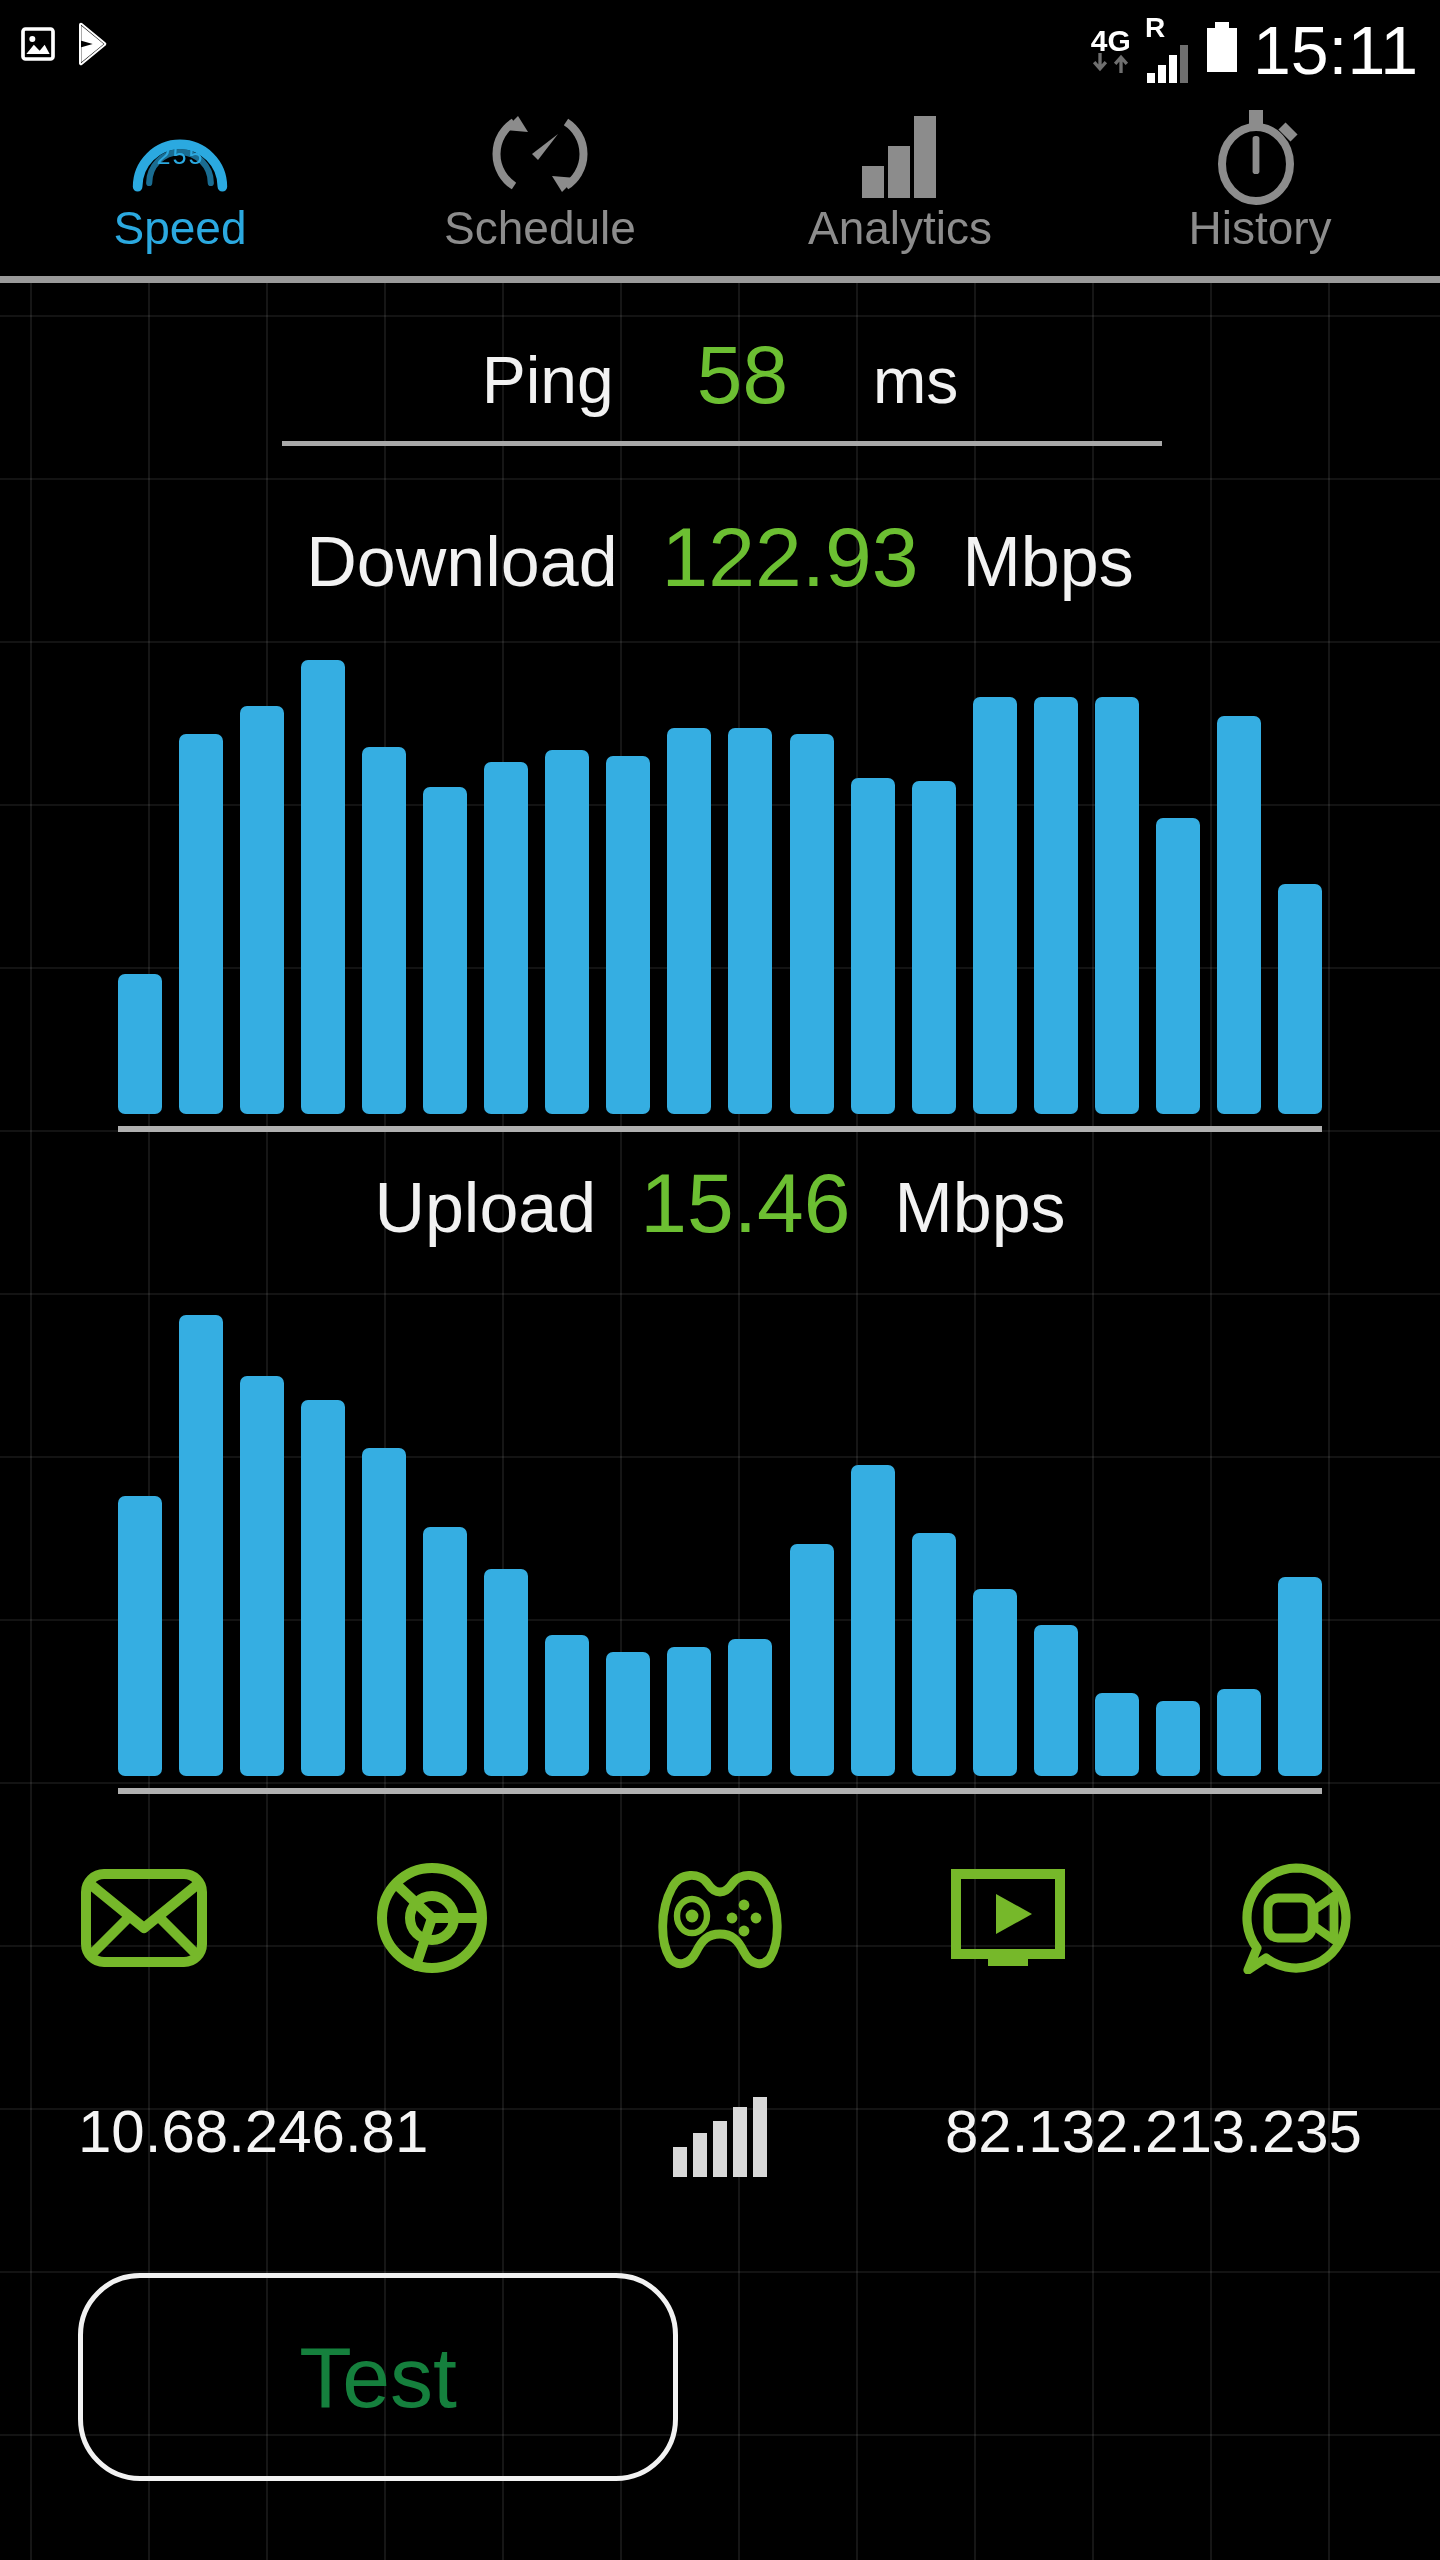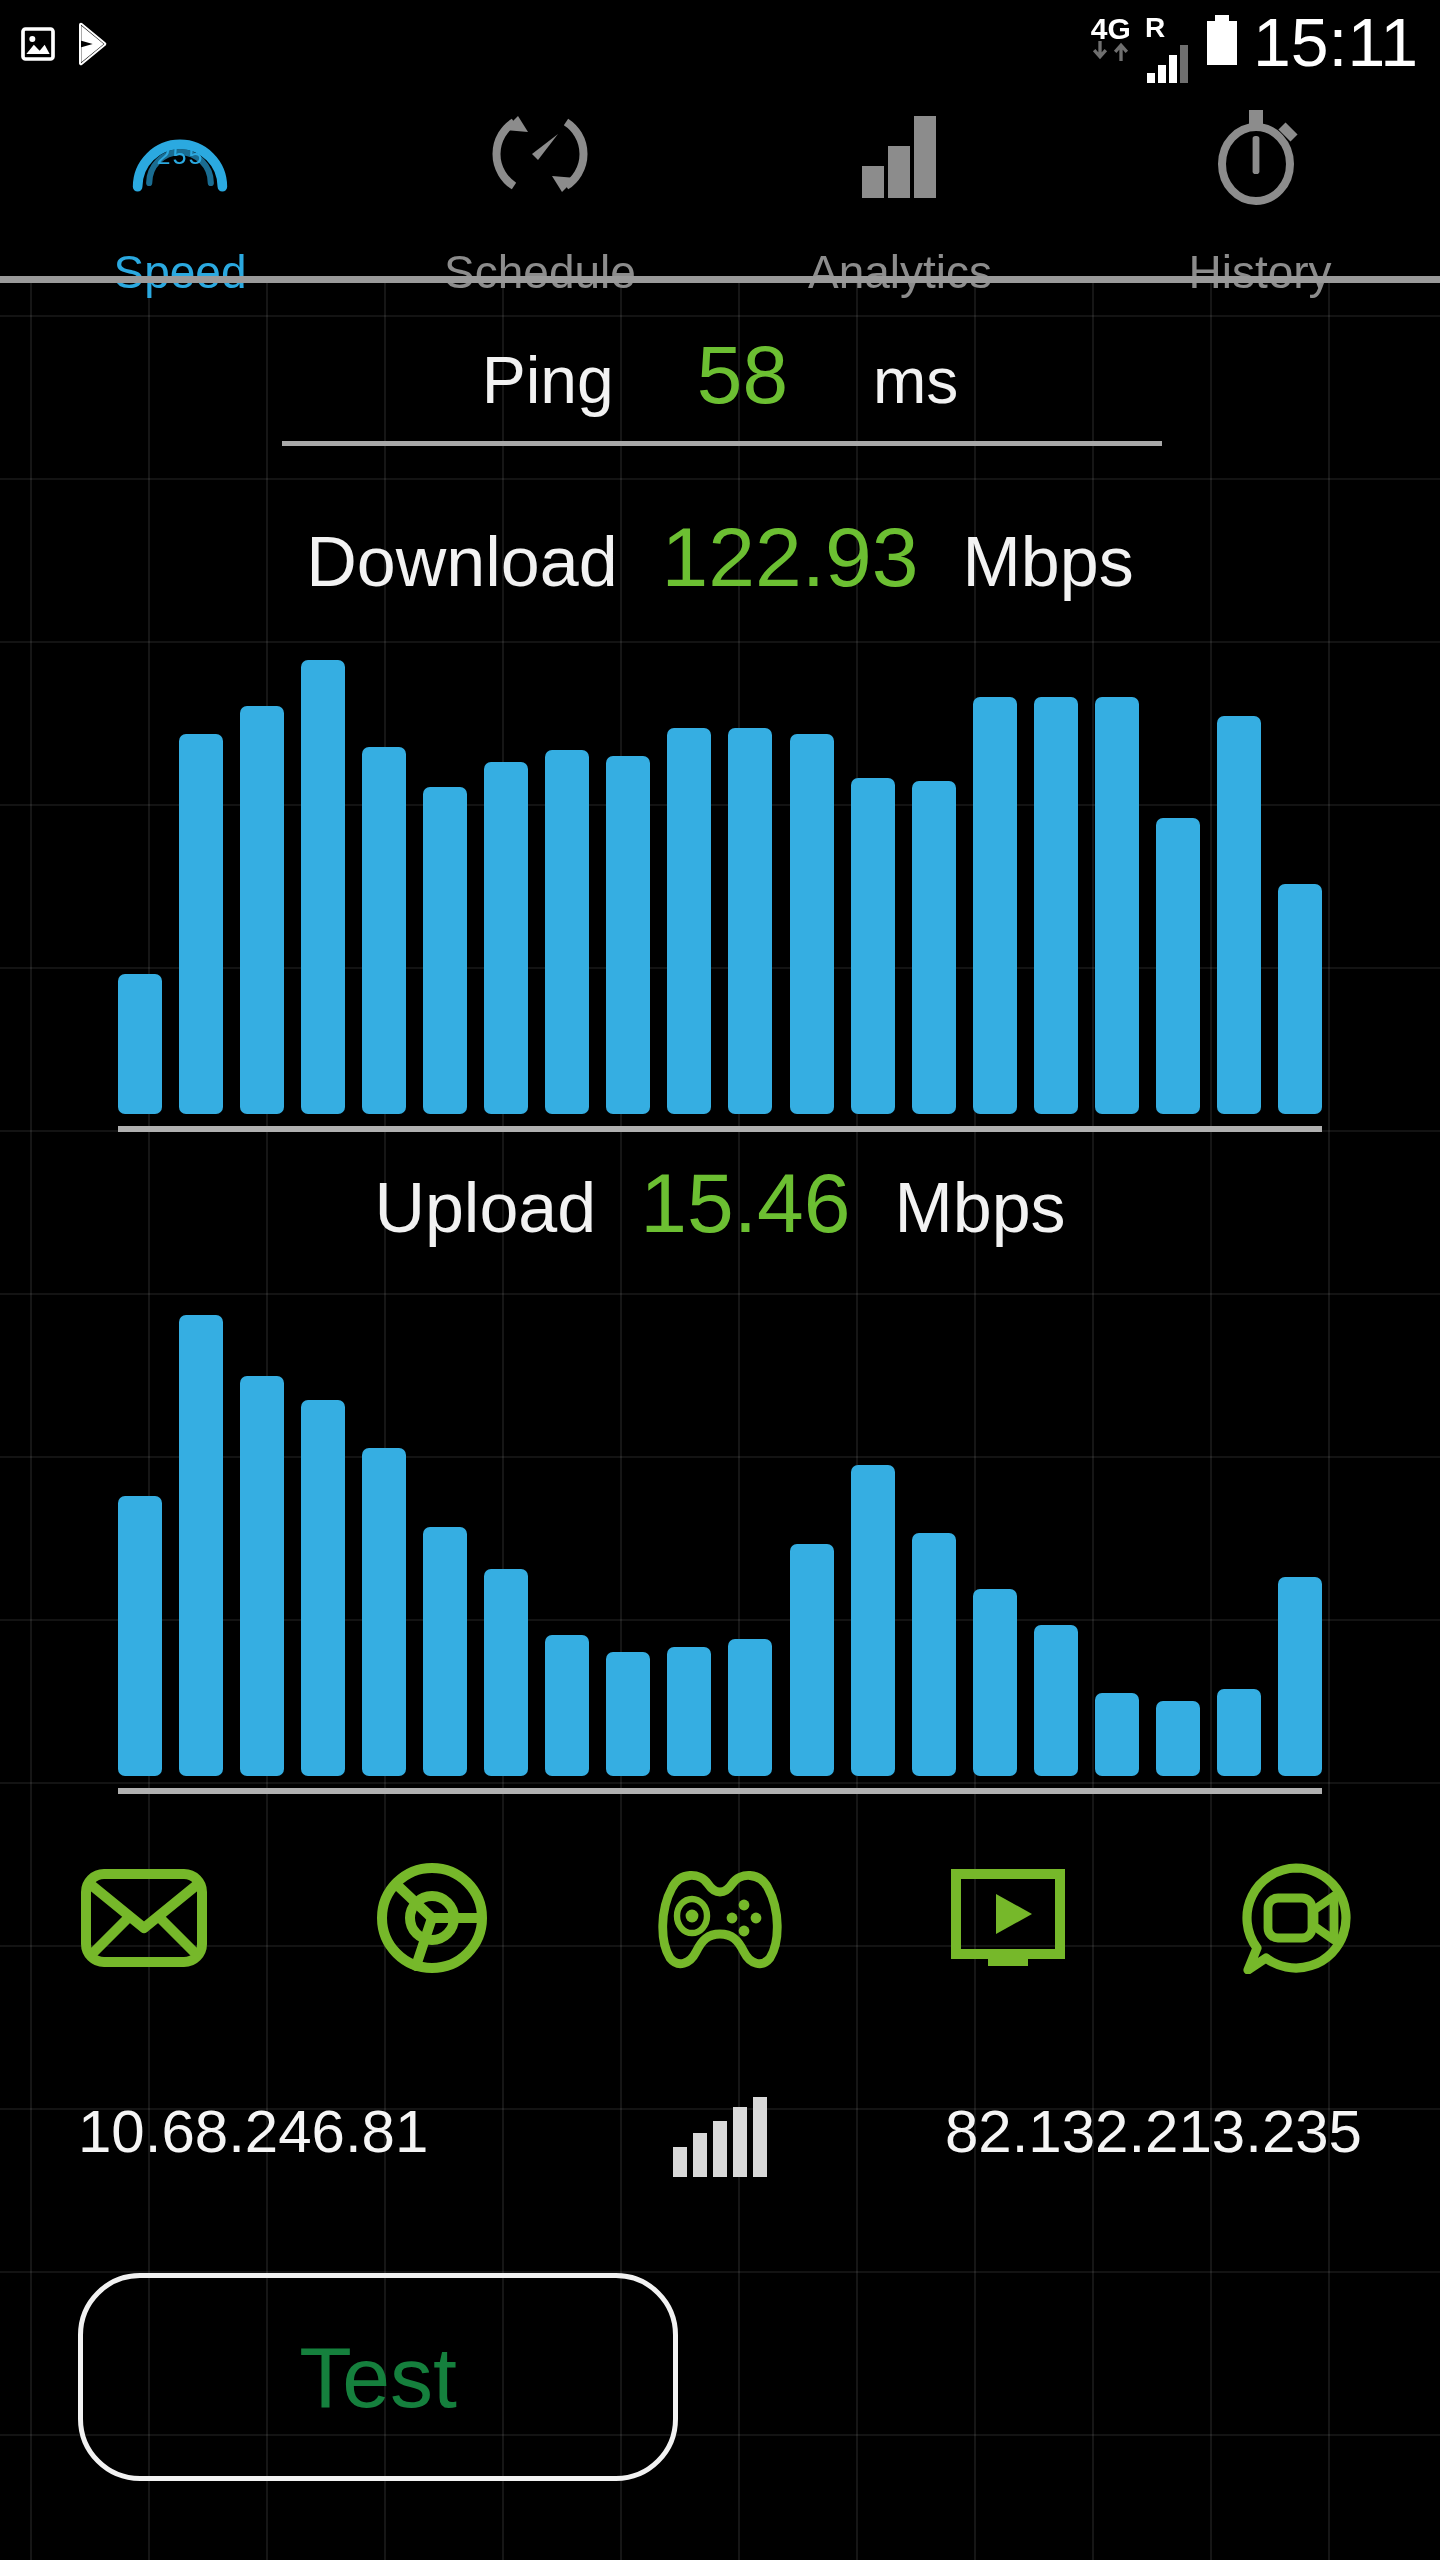--- a/index.html
+++ b/index.html
@@ -10,35 +10,35 @@
     font-family:"Liberation Sans", sans-serif;
     color:#fff; overflow:hidden; position:relative;
   }
 
   
   #statusbar {
     position:absolute; left:0; top:0; width:1440px; height:88px;
     background:#000; display:flex; align-items:center; z-index:30;
   }
   #statusbar .left { display:flex; align-items:center; gap:18px; padding-left:18px; }
-  #statusbar .right { margin-left:auto; display:flex; align-items:flex-start; gap:14px; padding-right:22px;margin-top:12px; }
+  #statusbar .right { margin-left:auto; display:flex; align-items:center; gap:14px; padding-right:22px;margin-top:12px; }
   .sb-ic { display:block; }
   .sb-clock { font-size:68px; line-height:54px; font-weight:400; color:#fff; letter-spacing:0px; }
   .net-group { display:flex; flex-direction:column; align-items:center; justify-content:center; }
   .net-4g { font-size:30px; font-weight:700; color:#fff; line-height:28px; }
   .net-arrows { display:flex; gap:3px; margin-top:-2px; }
 
   
   #tabbar {
     position:absolute; left:0; top:88px; width:1440px; height:190px;
     display:flex; background:#000; z-index:25;
   }
   .tab {
     flex:1; display:flex; flex-direction:column;
-    align-items:center; justify-content:flex-start; padding-top:14px;gap:44px;
+    align-items:center; justify-content:flex-start; padding-top:14px;
   }
   .tab .ticon { height:104px; display:flex; align-items:center; justify-content:center; }
   .tab .tlabel { font-size:46px; line-height:52px; margin-top:-4px; }
   .tab.active .tlabel { color:#2BA9E0; }
   .tab .tlabel { color:#8c8c8c; }
   #tabdivider {
     position:absolute; left:0; top:276px; width:1440px; height:7px;
     background:#9a9a9a; z-index:26;
   }
 

